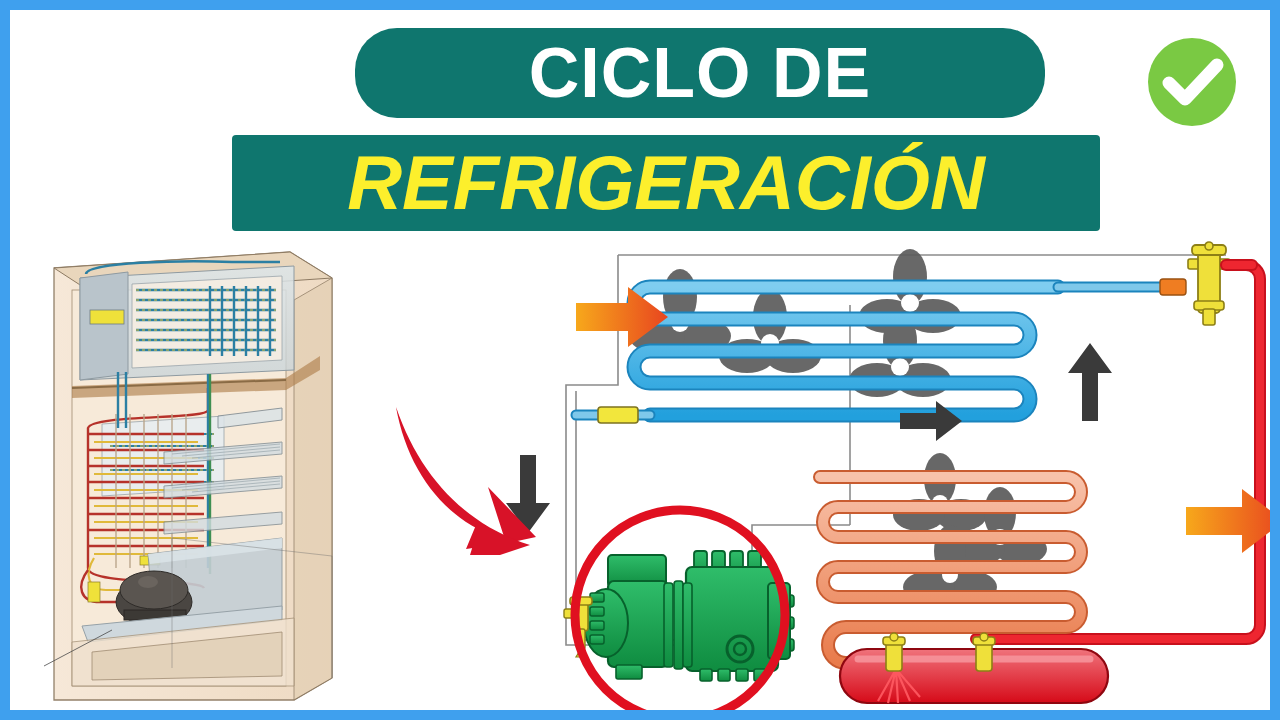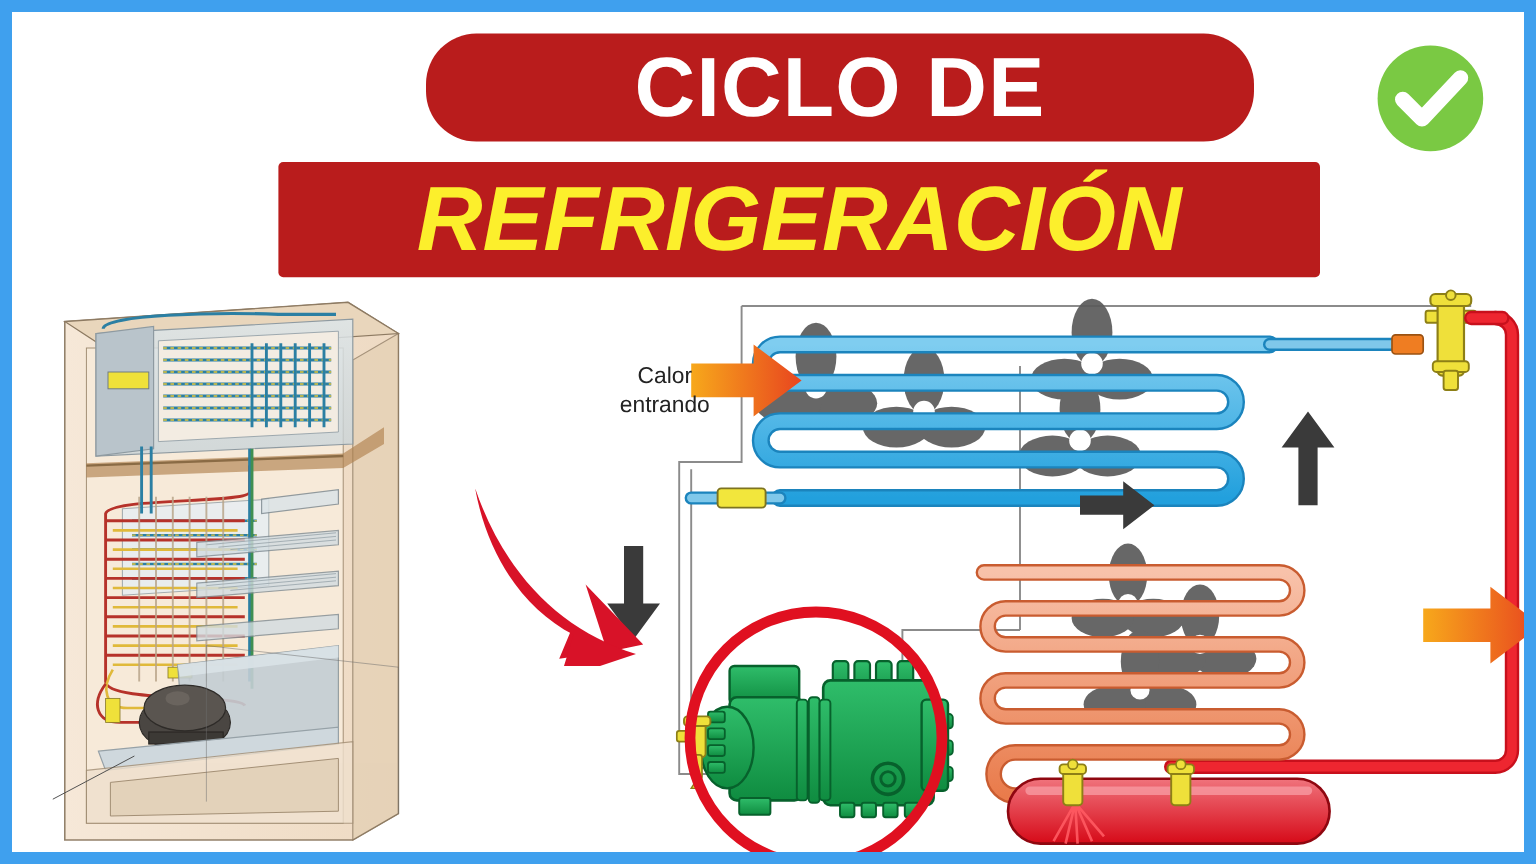--- a/index.html
+++ b/index.html
@@ -14,21 +14,21 @@
   }
   #canvas{
     position:absolute;inset:0;
     overflow:hidden;
     background:#ffffff;
   }
 
   
   .banner{
     position:absolute;
-    background:#b91c1c;
+    background:#0f766e;
     display:flex;align-items:center;justify-content:center;
     box-sizing:border-box;
     white-space:nowrap;
   }
   #banner-1{
     left:345px;top:18px;width:690px;height:90px;
     border-radius:42px;
   }
   #banner-1 .txt{
     color:#ffffff;
@@ -417,24 +417,20 @@
                  L 156 312
                  L 128 318
                  L 86 324
                  L 96 300
                  C 58 276, 30 236, 16 182 Z"></path>
         <path d="M16 182 C 40 252, 86 300, 150 320 L 120 330 L 90 330 L 98 304
                  C 56 282, 26 238, 16 182 Z"></path>
       </g>
     </svg>
 
-    <div id="calor-label">
-      <div>Calor</div>
-      <div>entrando</div>
-    </div>
 
     <div class="banner" id="banner-1">
       <span class="txt">CICLO DE</span>
     </div>
     <div class="banner" id="banner-2">
       <span class="txt">REFRIGERACIÓN</span>
     </div>
 
     <svg id="check-badge" viewBox="0 0 100 100" xmlns="http://www.w3.org/2000/svg">
       <circle cx="50" cy="50" r="44" fill="#7ac943"></circle>

